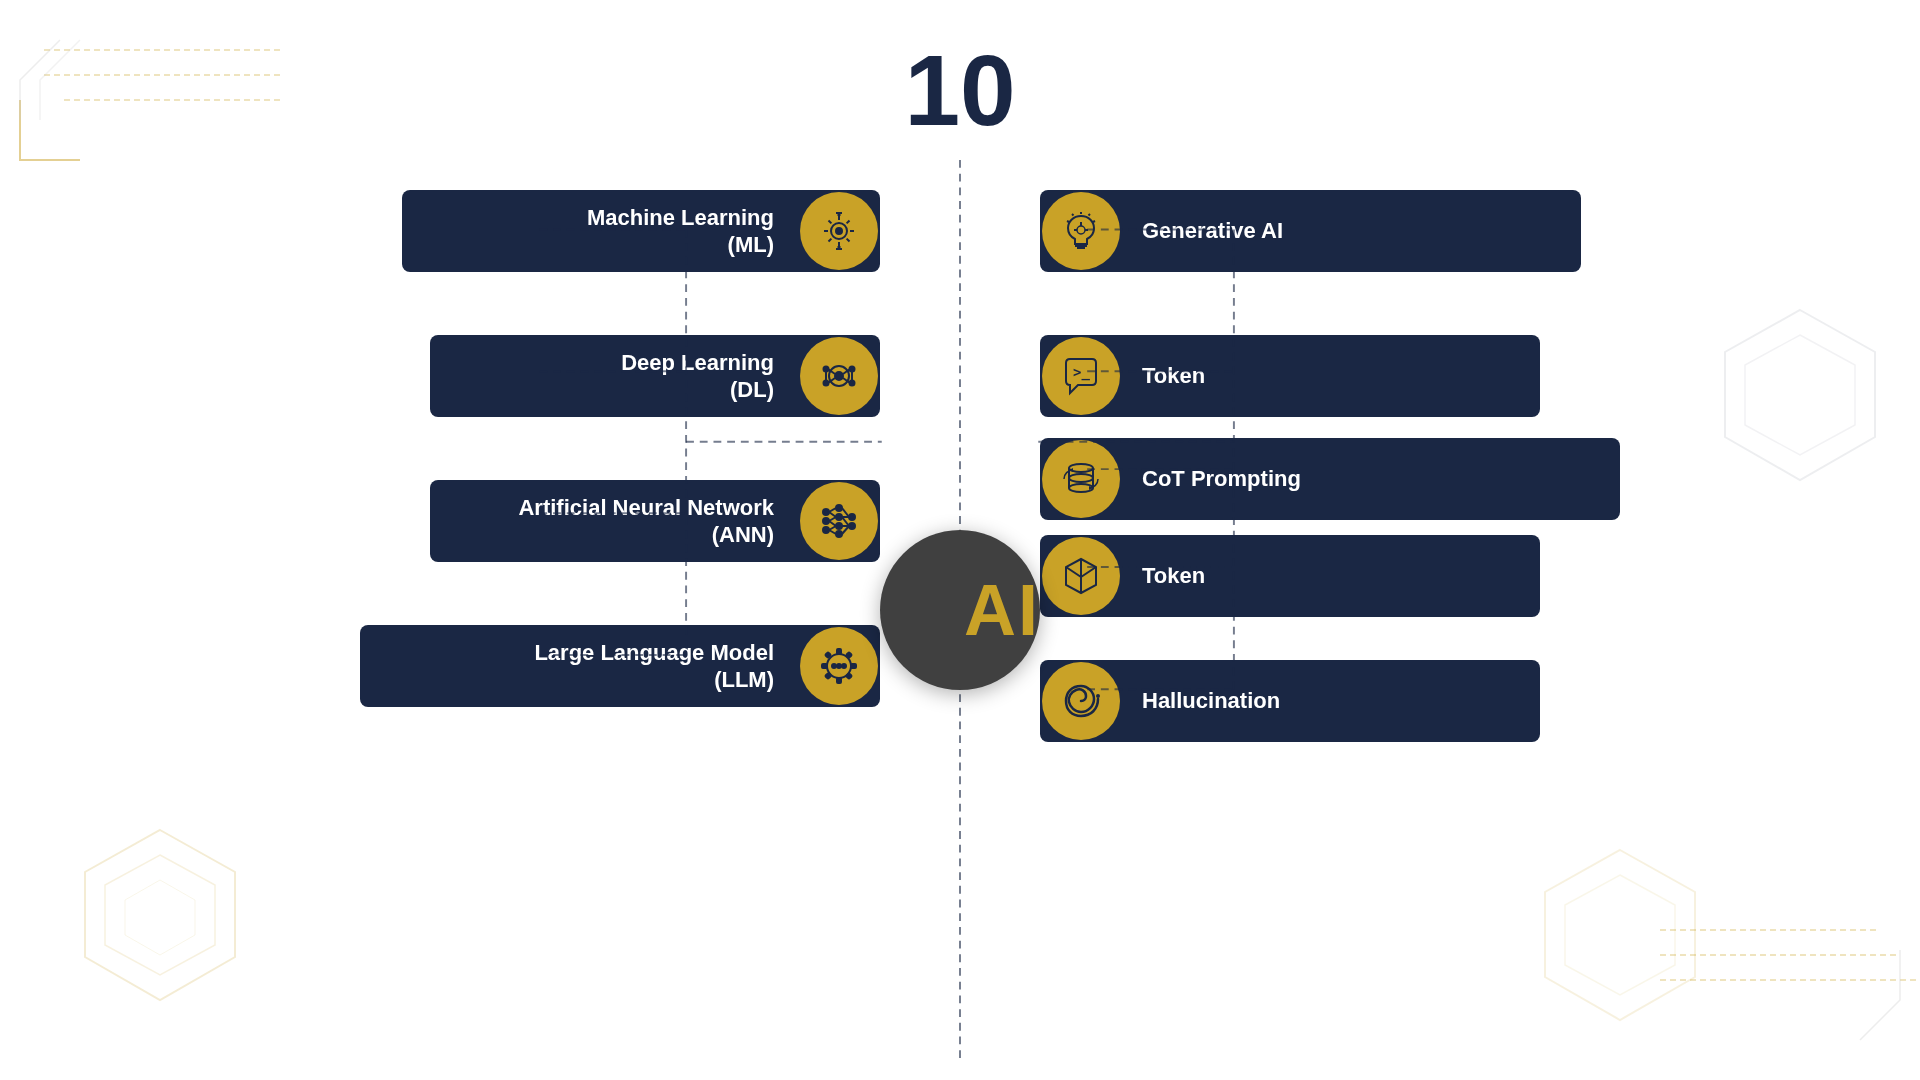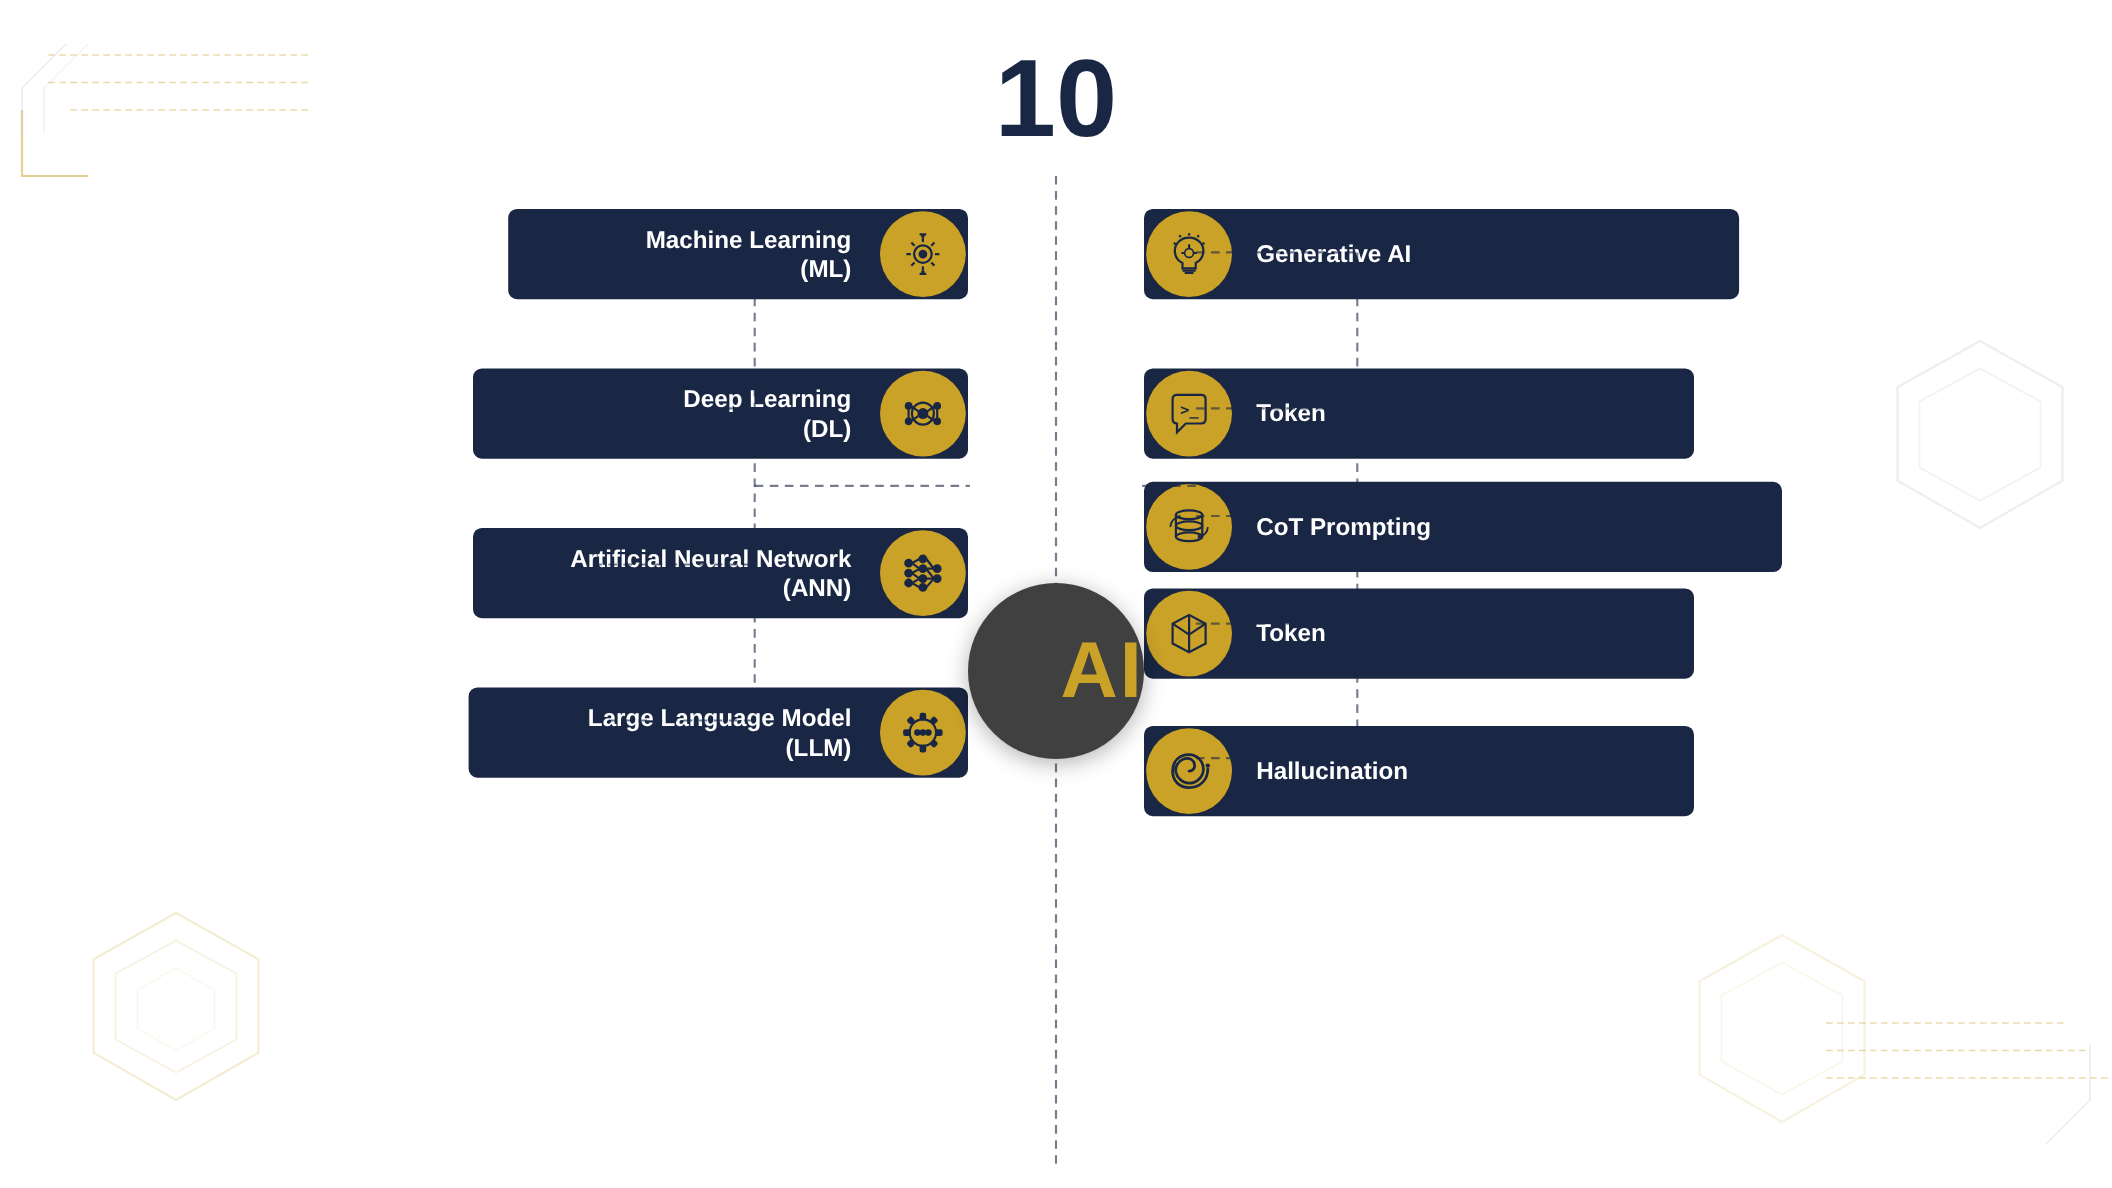--- a/index.html
+++ b/index.html
@@ -297,21 +297,21 @@
 
     <line x1="1240" y1="71" x2="1240" y2="541" stroke="#1a2744" stroke-width="2" stroke-dasharray="8,6" opacity="0.6"></line>
 
     <line x1="1040" y1="288" x2="1240" y2="288" stroke="#1a2744" stroke-width="2" stroke-dasharray="8,6" opacity="0.6"></line>
   </svg>
 
   <div class="ai-circle">
     <span class="ai-text">AI</span>
   </div>
 
-  <div class="term-card term-card-left left-card card-ml" style="right:calc(50% + 80px); top:30px; width:418px;margin-left:44px;">
+  <div class="term-card term-card-left left-card card-ml" style="right:calc(50% + 80px); top:30px; width:478px;margin-left:44px;">
     <div class="icon-circle">
       <svg viewBox="0 0 42 42" stroke="#1a2744" stroke-width="2" fill="none">
 
         <circle cx="21" cy="21" r="8" stroke="#1a2744" stroke-width="2"></circle>
         <circle cx="21" cy="21" r="3" fill="#1a2744"></circle>
 
         <line x1="21" y1="6" x2="21" y2="10"></line>
         <line x1="21" y1="32" x2="21" y2="36"></line>
         <line x1="6" y1="21" x2="10" y2="21"></line>
         <line x1="32" y1="21" x2="36" y2="21"></line>
@@ -377,21 +377,21 @@
         <line x1="10" y1="28" x2="17" y2="23"></line>
         <line x1="25" y1="19" x2="32" y2="14"></line>
         <line x1="25" y1="23" x2="32" y2="28"></line>
         <line x1="8" y1="16" x2="8" y2="26"></line>
         <line x1="34" y1="16" x2="34" y2="26"></line>
       </svg>
     </div>
     <div class="term-label">Deep Learning<br>(DL)</div>
   </div>
 
-  <div class="term-card term-card-left left-card card-llm" style="right:calc(50% + 80px); top:465px; width:454px;">
+  <div class="term-card term-card-left left-card card-llm" style="right:calc(50% + 80px); top:465px; width:520px;">
     <div class="icon-circle">
       <svg viewBox="0 0 42 42" stroke="#1a2744" stroke-width="2" fill="none">
 
         <circle cx="21" cy="21" r="12"></circle>
 
         <rect x="19" y="4" width="4" height="5" rx="1" fill="#1a2744"></rect>
         <rect x="19" y="33" width="4" height="5" rx="1" fill="#1a2744"></rect>
         <rect x="4" y="19" width="5" height="4" rx="1" fill="#1a2744"></rect>
         <rect x="33" y="19" width="5" height="4" rx="1" fill="#1a2744"></rect>
 

